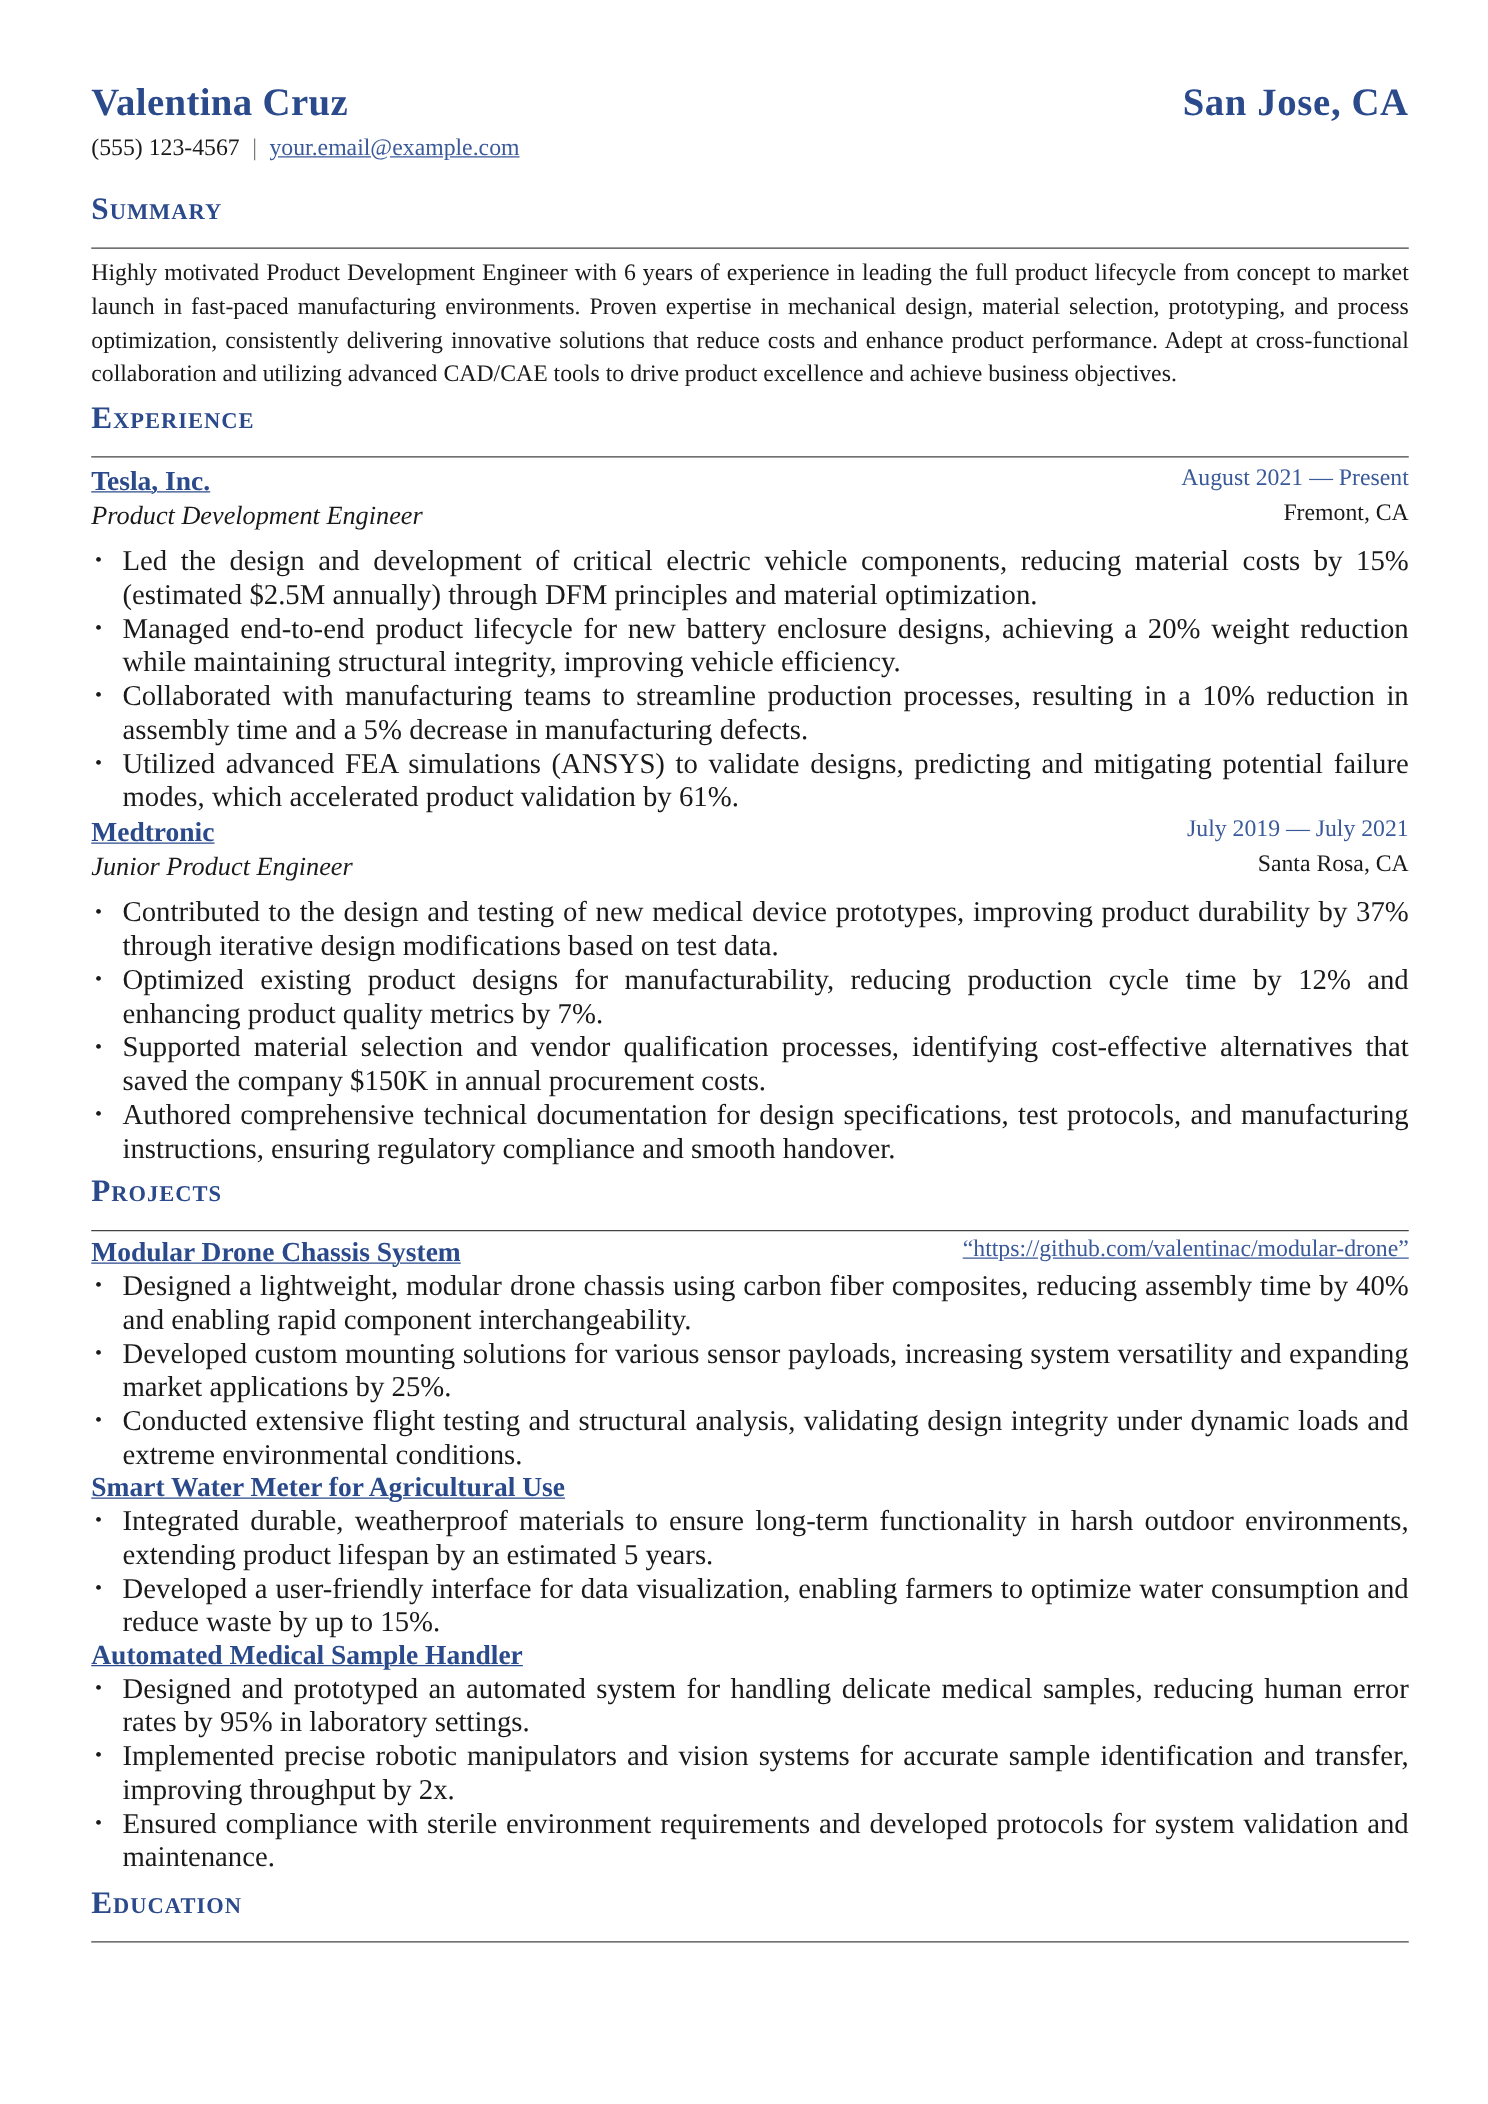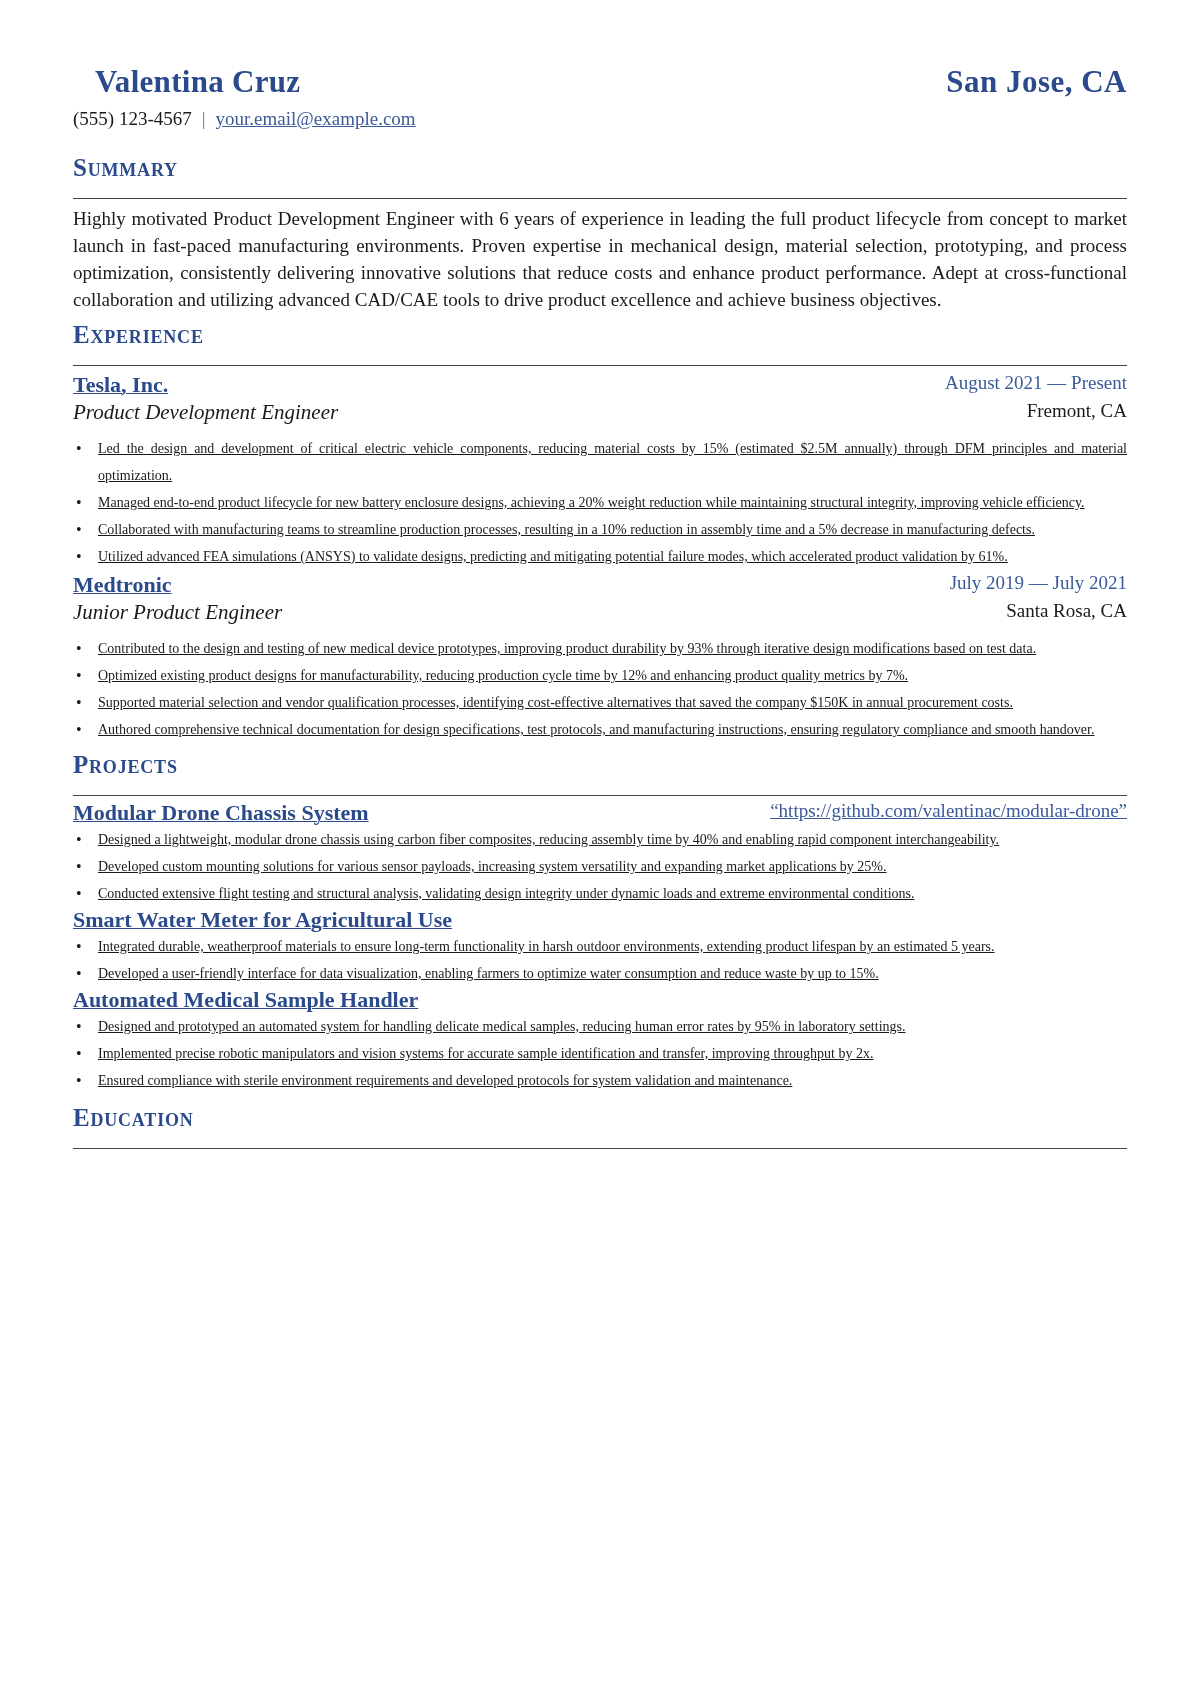--- a/index.html
+++ b/index.html
@@ -1,34 +1,34 @@
 <!DOCTYPE html>
 <html><head>
 <meta charset="utf-8">
 <style>
   html, body { margin: 0; padding: 0; background: #ffffff; }
   body { width: 1190px; height: 1683px; overflow: hidden; position: relative;
          font-family: "DejaVu Serif", "Liberation Serif", serif; color: #1a1a1a; }
   .page { position: absolute; left: 73px; top: 0; width: 1054px; }
-  .header-row { display: flex; justify-content: space-between; align-items: flex-end; margin-top: 64px; margin-left: 22px; }
+  .header-row { display: flex; justify-content: space-between; align-items: flex-end; margin-top: 64px; }
   .name { font-family: "Liberation Serif", serif; font-weight: bold; font-size: 31px; color: #2b4a8b; letter-spacing: 0.3px; }
   .city { font-family: "Liberation Serif", serif; font-weight: bold; font-size: 31px; color: #2b4a8b; letter-spacing: 0.5px; }
   .contact { font-family: "Liberation Serif", serif; font-size: 19px; margin-top: 8px; color: #1a1a1a; }
   .contact .sep { color: #777; margin: 0 10px; }
   .contact a { color: #3b5a9a; text-decoration: underline; }
   .section-title { font-family: "Liberation Serif", serif; font-weight: bold; font-variant: small-caps; font-size: 25px;
                    color: #2b4a8b; letter-spacing: 0.8px; border-bottom: 1.5px solid #444; padding-bottom: 16px; line-height: 28px; }
   .summary { font-family: "Liberation Serif", serif; font-size: 19px; line-height: 27px; text-align: justify; margin-top: 6px; }
   .entry-head { display: flex; justify-content: space-between; align-items: flex-start; }
   .company { font-family: "Liberation Serif", serif; font-weight: bold; font-size: 22px; color: #2b4a8b; text-decoration: underline; text-decoration-thickness: 1px; }
   .dates { font-family: "Liberation Serif", serif; font-size: 19px; color: #3b5a9a; }
   .role { font-family: "Liberation Serif", serif; font-style: italic; font-size: 21px; }
   .loc { font-family: "Liberation Serif", serif; font-size: 19px; }
   ul.bullets { list-style: none; margin: 0; padding: 0; }
-  ul.bullets li { position: relative; padding-left: 25px; font-family: "Liberation Serif", serif; font-size: 14px; line-height: 27px; text-align: justify; text-decoration: underline; }
+  ul.bullets li { position: relative; padding-left: 25px; font-family: "Liberation Serif", serif; font-size: 23px; line-height: 27px; text-align: justify; }
   ul.bullets li::before { content: "•"; position: absolute; left: 3px; top: 0; font-size: 16px; }
   .proj-link { font-family: "Liberation Serif", serif; font-size: 19px; color: #3b5a9a; text-decoration: underline; }
 </style>
 </head>
 <body>
 
 <div class="page">
 
   <div class="header-row">
     <div class="name">Valentina Cruz</div>
@@ -63,21 +63,21 @@
   <div style="margin-top:2px;">
     <div class="entry-head">
       <a class="company">Medtronic</a>
       <span class="dates">July 2019 — July 2021</span>
     </div>
     <div class="entry-head" style="margin-top:2px;">
       <span class="role">Junior Product Engineer</span>
       <span class="loc">Santa Rosa, CA</span>
     </div>
     <ul class="bullets" style="margin-top:10px;">
-      <li>Contributed to the design and testing of new medical device prototypes, improving product durability by 93% through iterative design modifications based on test data.</li>
+      <li>Contributed to the design and testing of new medical device prototypes, improving product durability by 37% through iterative design modifications based on test data.</li>
       <li>Optimized existing product designs for manufacturability, reducing production cycle time by 12% and enhancing product quality metrics by 7%.</li>
       <li>Supported material selection and vendor qualification processes, identifying cost-effective alternatives that saved the company $150K in annual procurement costs.</li>
       <li>Authored comprehensive technical documentation for design specifications, test protocols, and manufacturing instruc­tions, ensuring regulatory compliance and smooth handover.</li>
     </ul>
   </div>
 
   <div class="section-title" style="margin-top:8px;">Projects</div>
 
   <div style="margin-top:4px;">
     <div class="entry-head">

